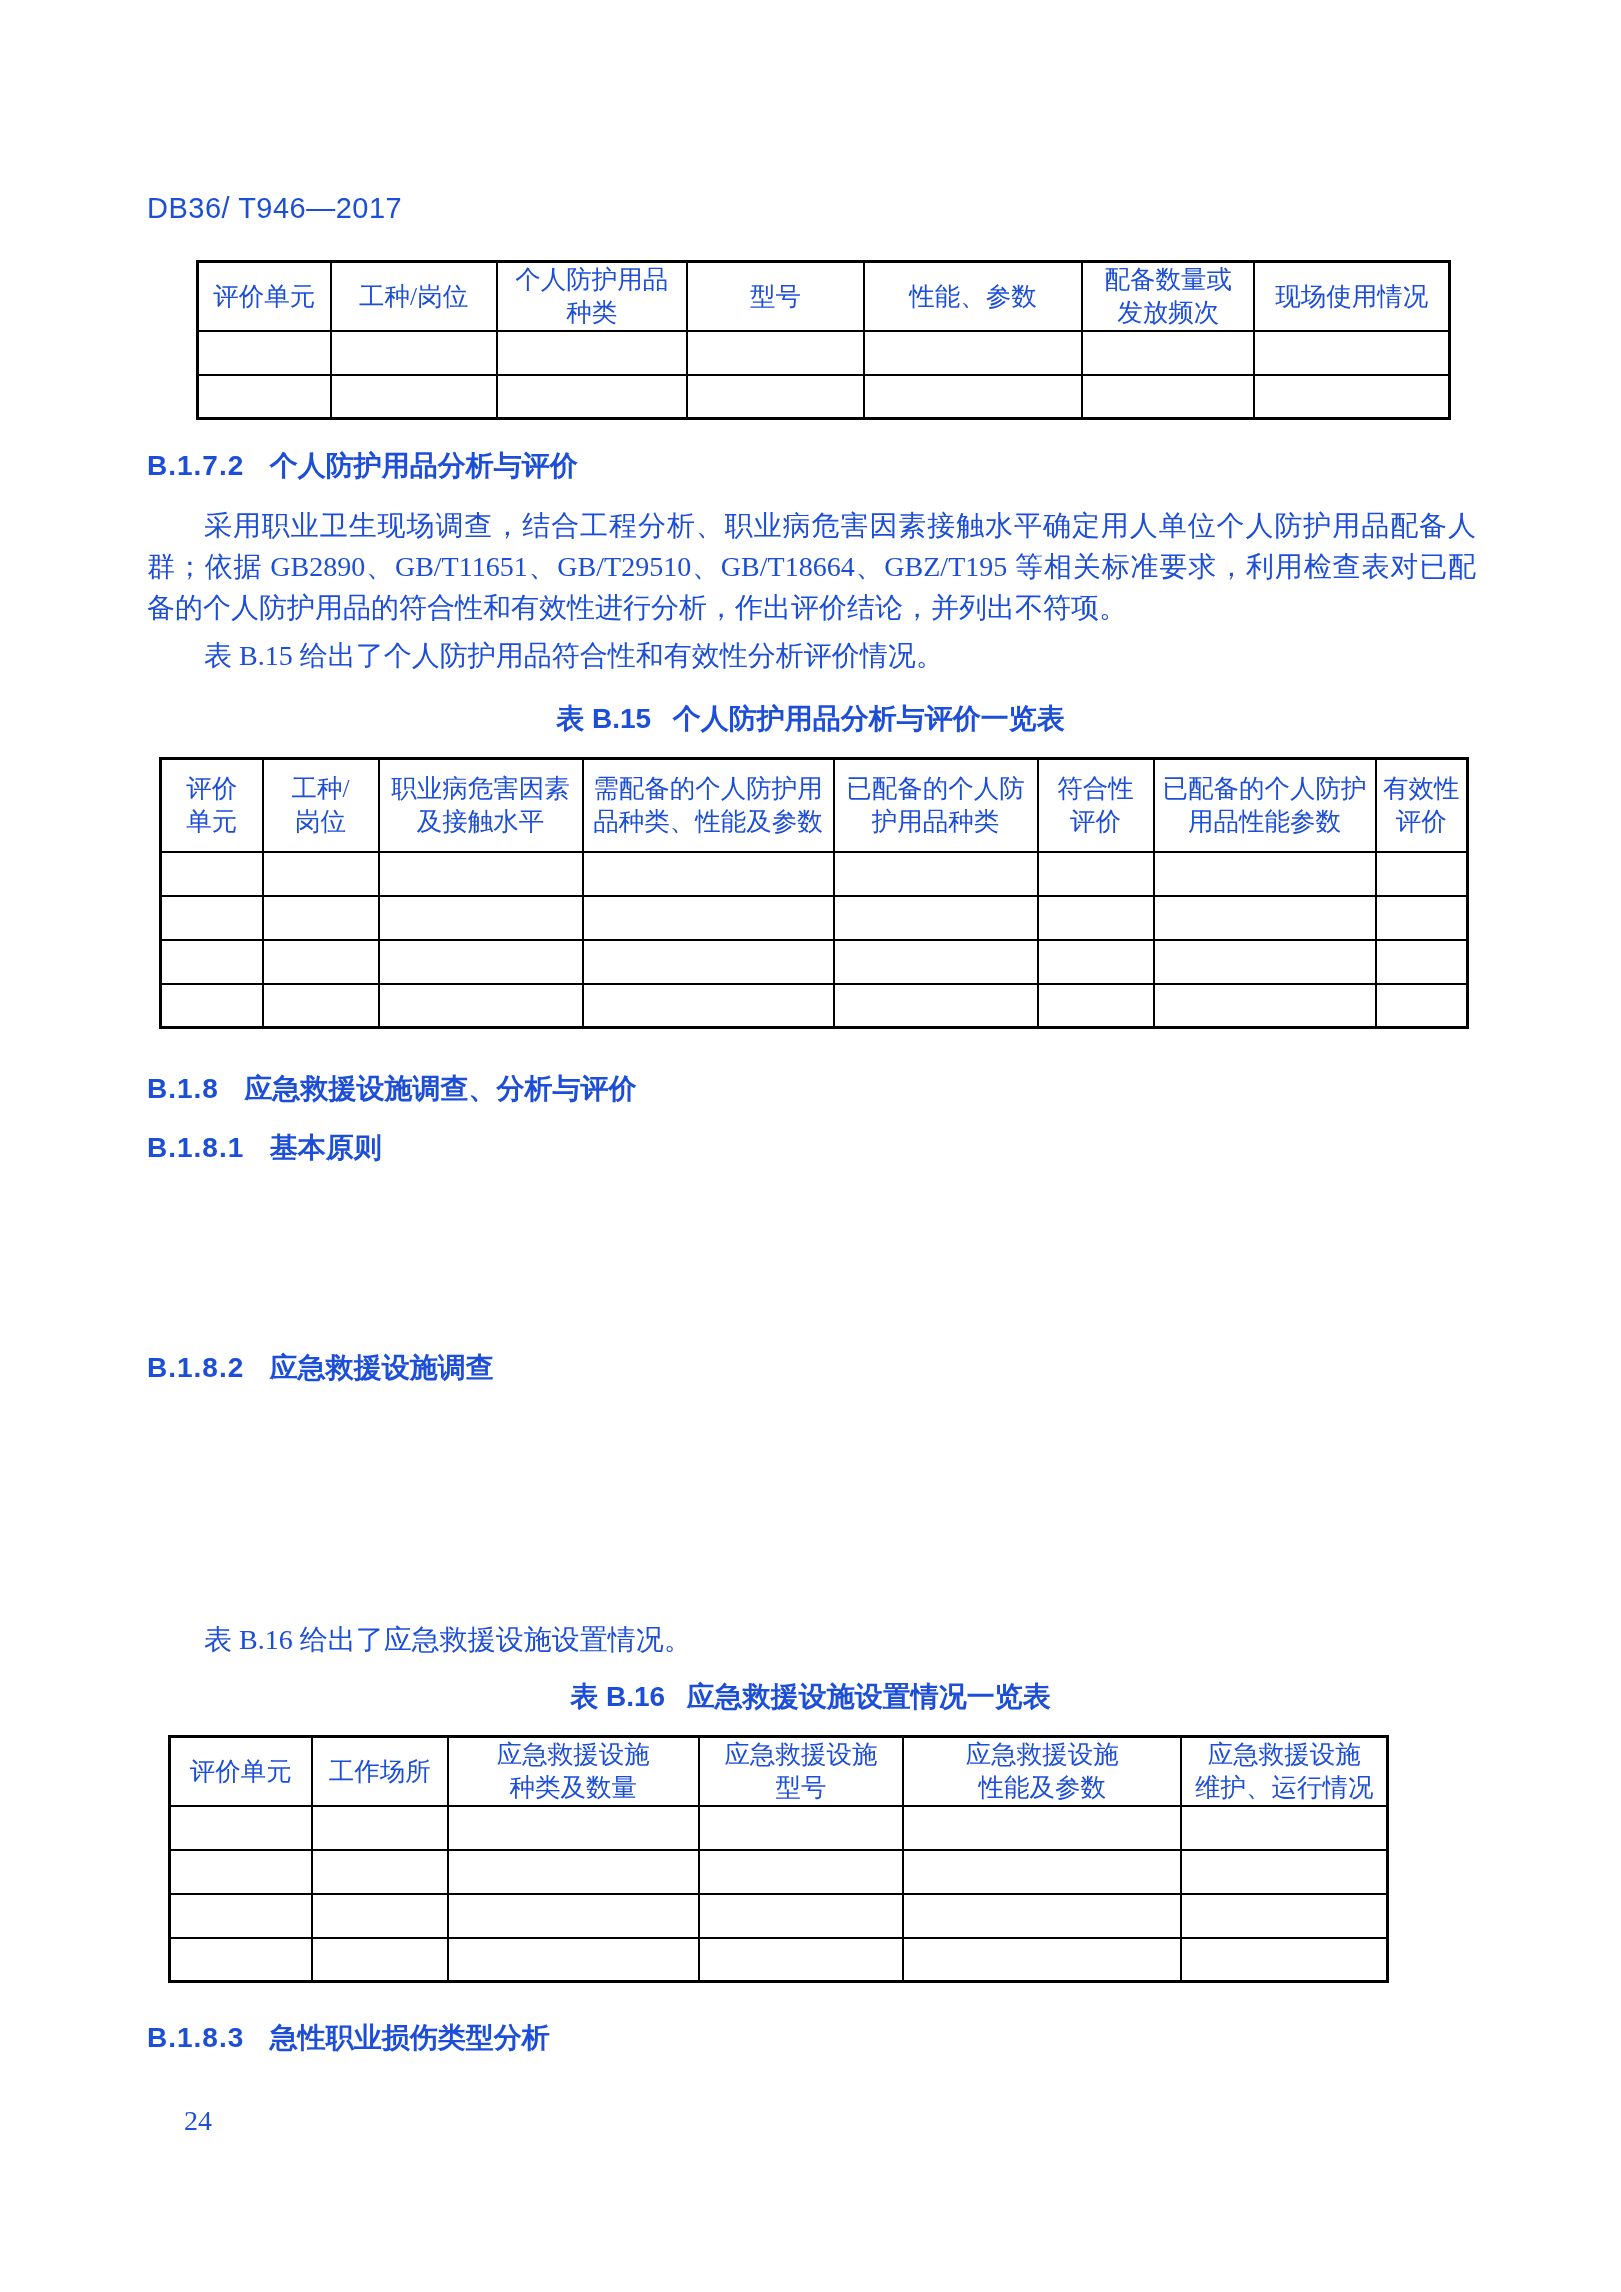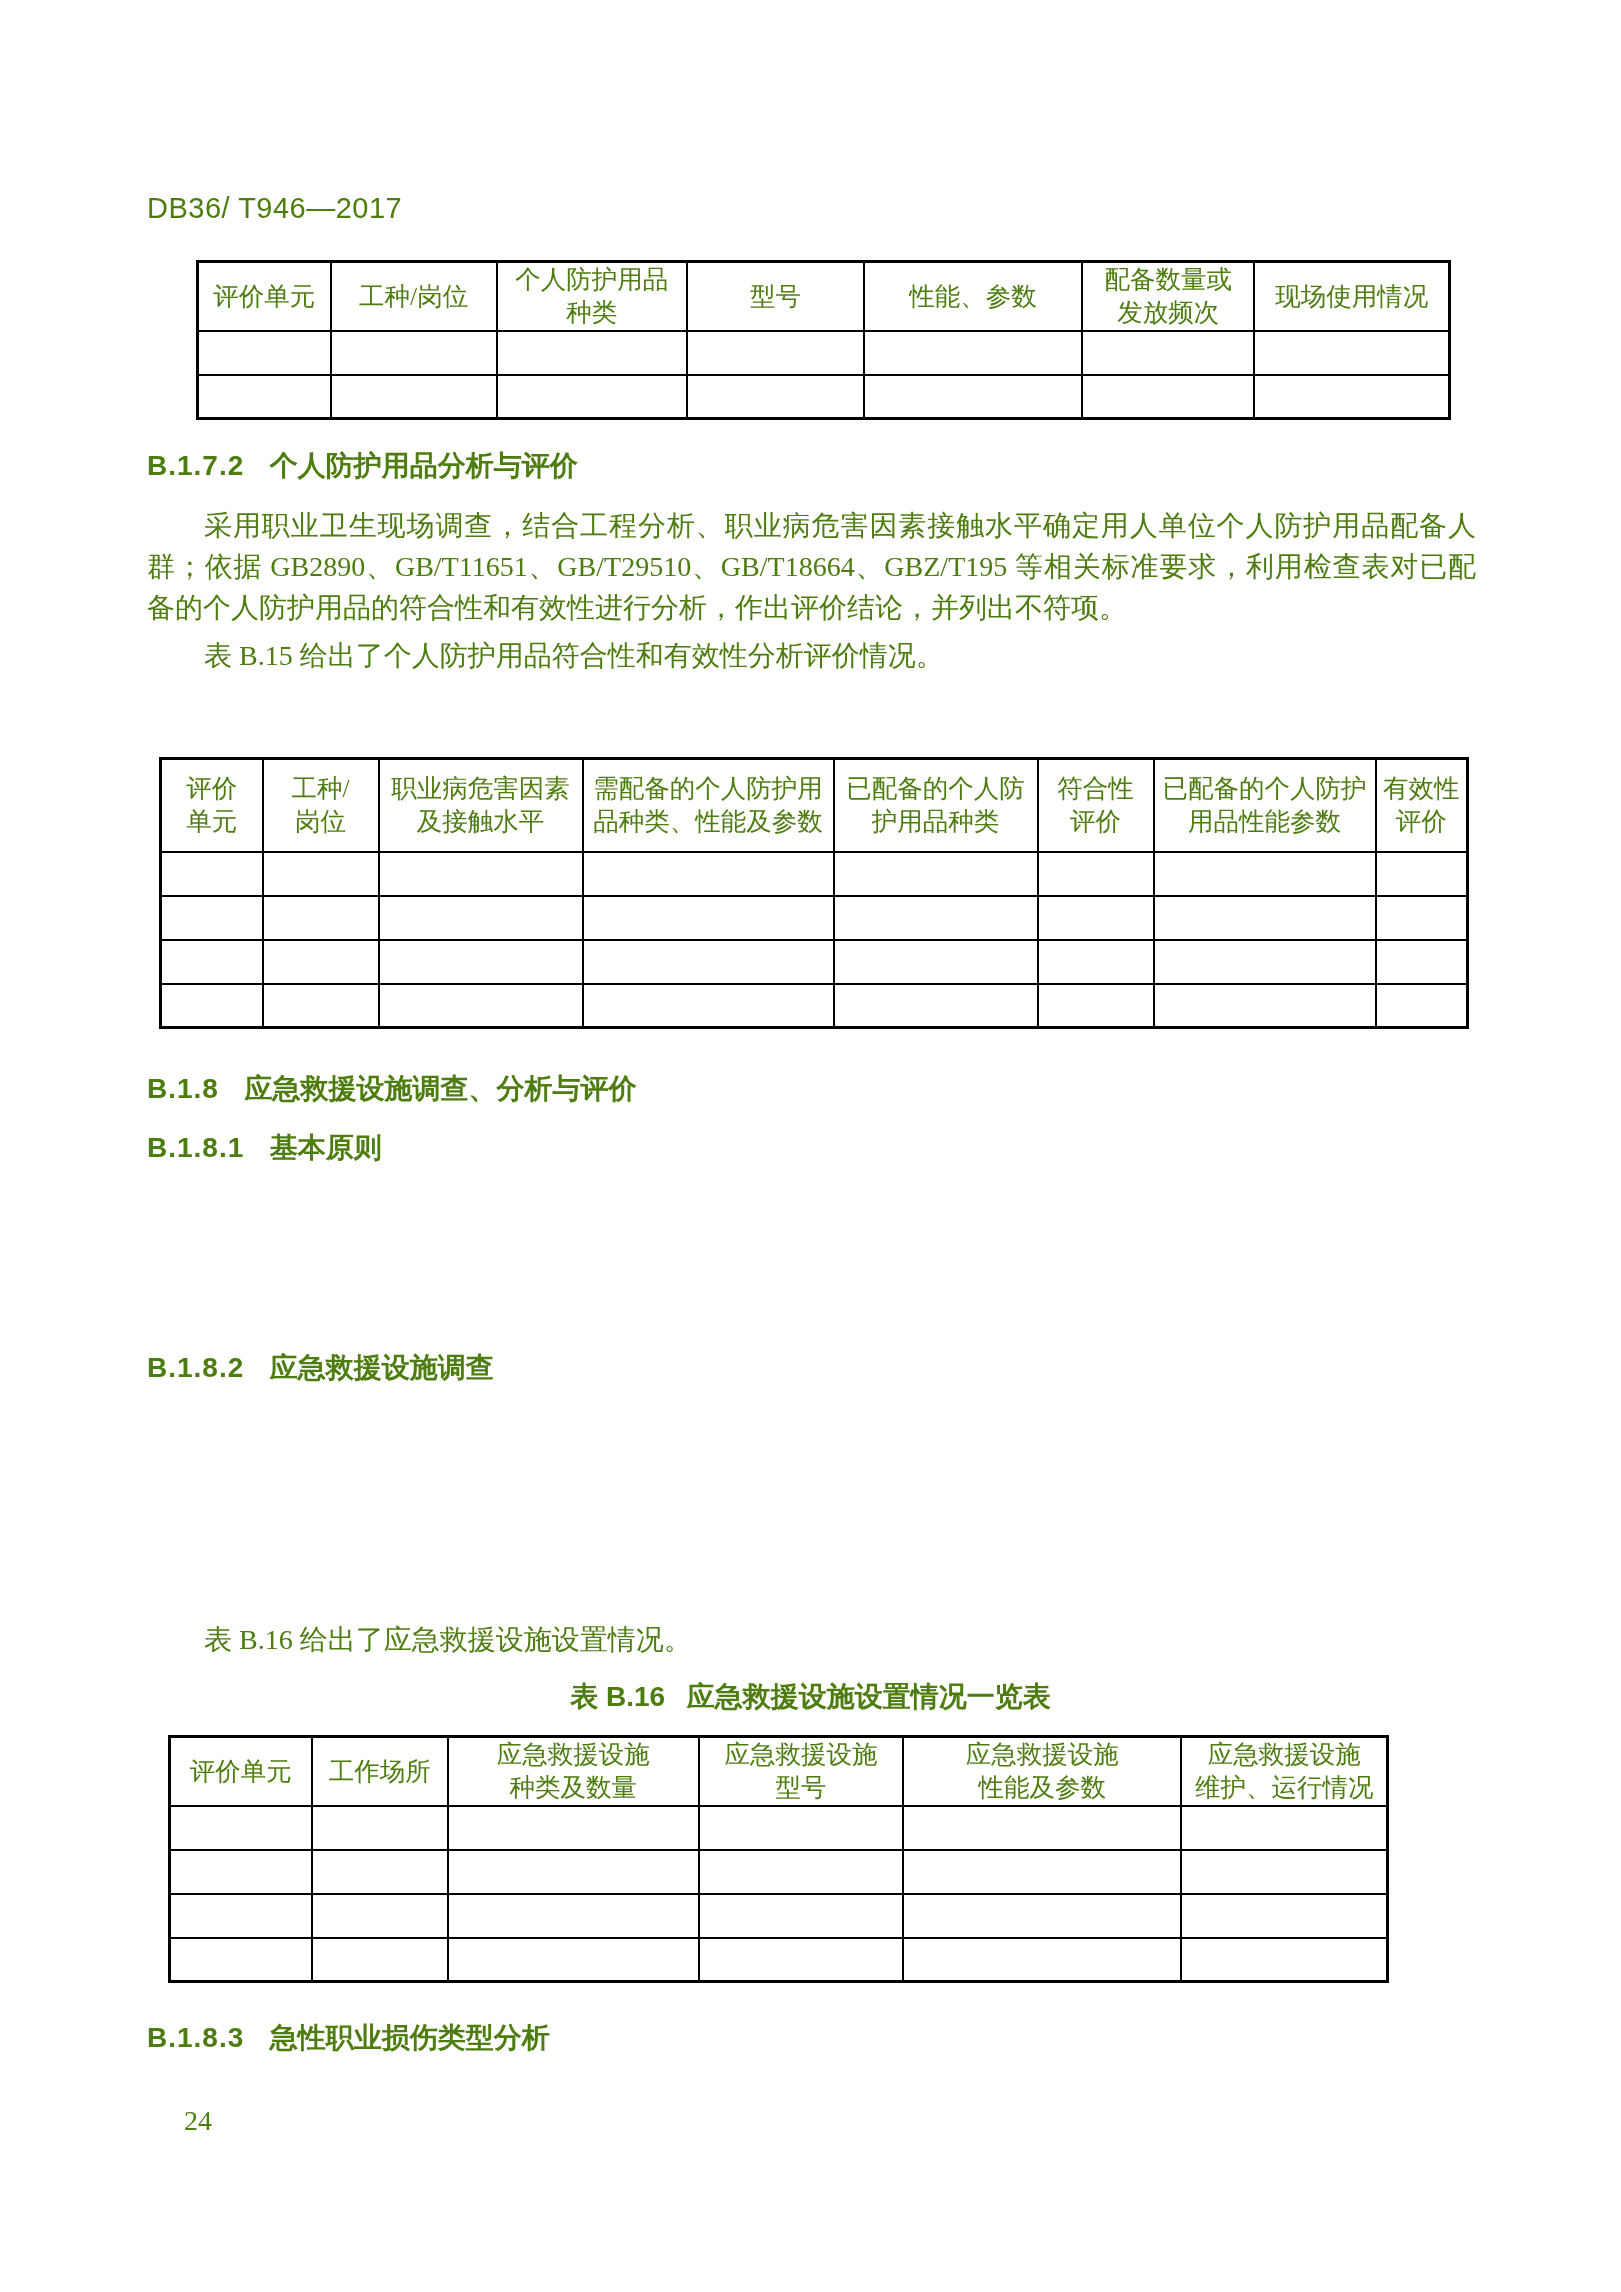--- a/index.html
+++ b/index.html
@@ -3,21 +3,21 @@
 <meta charset="utf-8">
 <style>
   * { box-sizing: border-box; }
   html, body { margin: 0; padding: 0; background: #e8e8e8; }
   .page {
     position: relative;
     width: 1621px;
     height: 2293px;
     margin: 0 auto;
     background: #ffffff;
-    color: #4d7c0f;
+    color: #1d4ed8;
     font-family: "Liberation Serif", "DejaVu Serif", serif;
     overflow: hidden;
   }
   .doc-code {
     position: absolute;
     left: 147px; top: 192px;
     font-family: "Liberation Sans", "DejaVu Sans", sans-serif;
     font-size: 29px;
     letter-spacing: 0.5px;
     white-space: nowrap;
@@ -140,20 +140,23 @@
     </tr>
   </tbody>
     </table>
 
   <div class="heading" style="top:449px;">
     <span class="num">B.1.7.2</span><span>个人防护用品分析与评价</span>
   </div>
   <div class="para" style="top:505px;">采用职业卫生现场调查，结合工程分析、职业病危害因素接触水平确定用人单位个人防护用品配备人群；依据 GB2890、GB/T11651、GB/T29510、GB/T18664、GBZ/T195 等相关标准要求，利用检查表对已配备的个人防护用品的符合性和有效性进行分析，作出评价结论，并列出不符项。</div>
   <div class="note-line" style="top:635px;">表 B.15 给出了个人防护用品符合性和有效性分析评价情况。</div>
 
+  <div class="tbl-title" style="top:702px;">
+    <span class="lbl">表 B.15</span><span>个人防护用品分析与评价一览表</span>
+  </div>
 
   <table class="doc-table" style="left:159px; top:757px; width:1310px;">
     <colgroup>
       <col style="width:102px">
         <col style="width:116px">
         <col style="width:204px">
         <col style="width:251px">
       <col style="width:204px">
         <col style="width:116px">
         <col style="width:222px">

